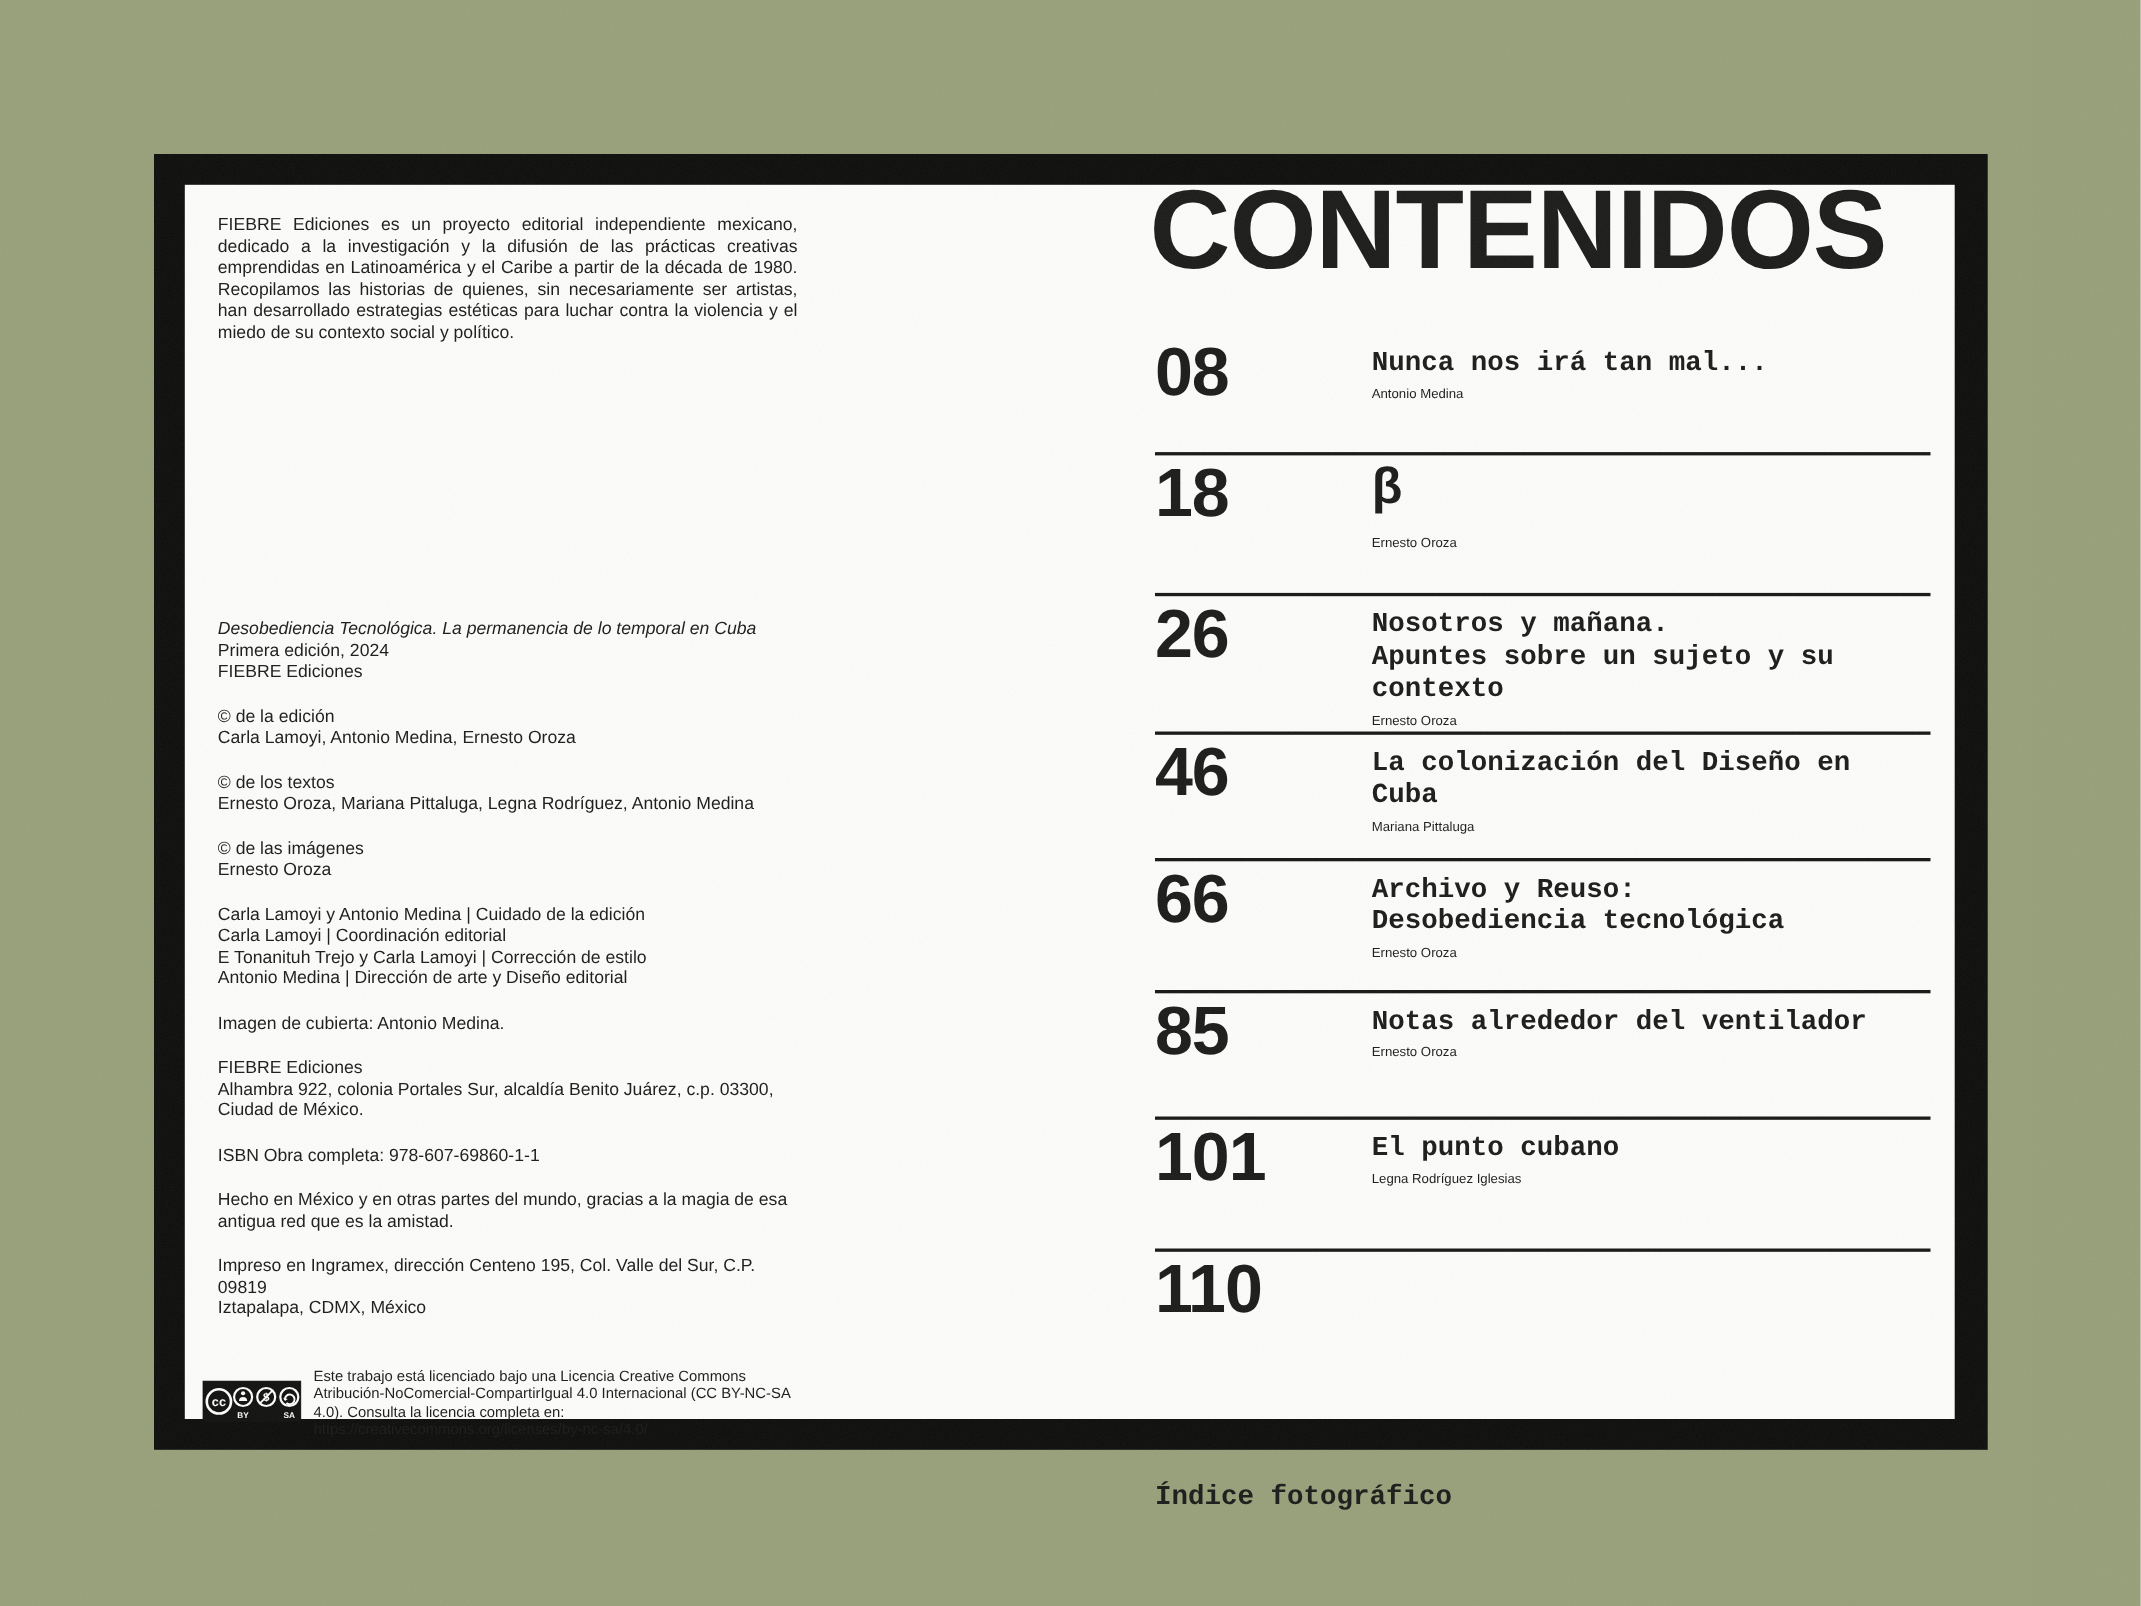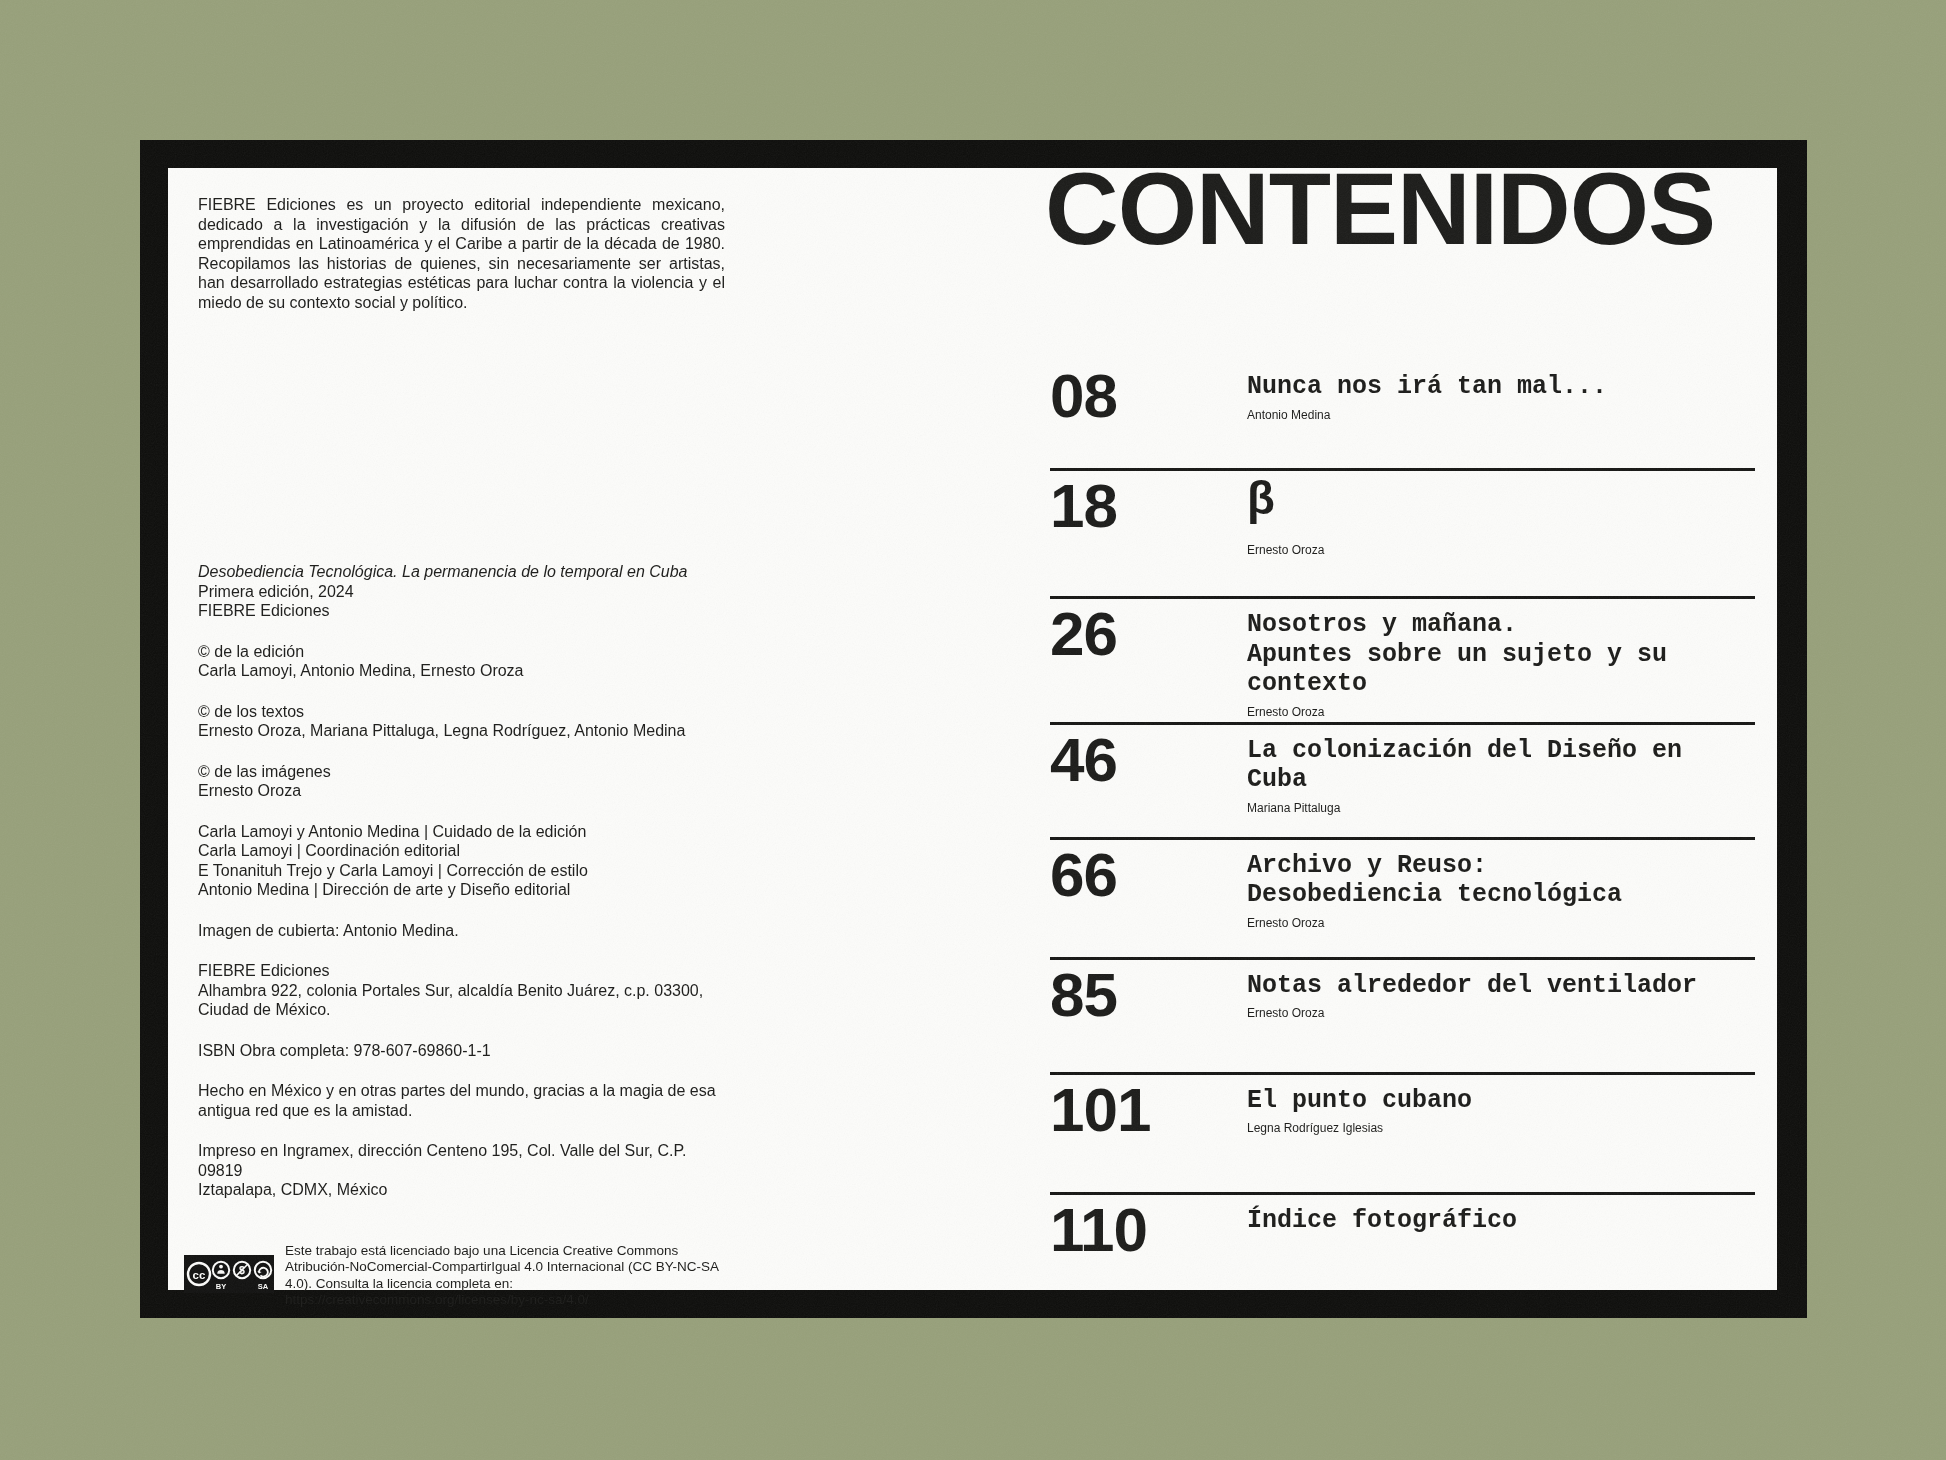--- a/index.html
+++ b/index.html
@@ -53,32 +53,32 @@
 
   
   .contents {
     position:absolute; left:882px; top:0; width:705px;
   }
   .contents-title {
     font-size:102px; font-weight:700; letter-spacing:-1px;
     line-height:1; white-space:nowrap;
     margin:-10px 0 0 -5px;
   }
-  .toc { margin-top:101px; }
+  .toc { margin-top:44px; }
   .toc-row {
     display:flex; align-items:flex-start;
     min-height:115px;
     border-bottom:3px solid #161614;
     padding-top:4px;
   }
   .toc-row:nth-child(1){ min-height:110px; }
   .toc-row:nth-child(2){ min-height:128px; }
   .toc-row:nth-child(5){ min-height:120px; }
   .toc-row:nth-child(7){ min-height:120px; }
-  .toc-row:nth-child(8){ min-height:127px; border-bottom:none; }
+  .toc-row:nth-child(8){ min-height:127px; border-bottom:none;flex-direction:column; }
   .toc-num {
     flex:0 0 197px;
     font-size:62px; font-weight:700; line-height:1;
     letter-spacing:-1px;
   }
   .toc-body { flex:1 1 auto; padding-top:7px; }
   .toc-entry-title {
     font-size:25px; font-weight:700; line-height:1.18;
     white-space:pre-line;
     font-family:Liberation Mono, monospace;

